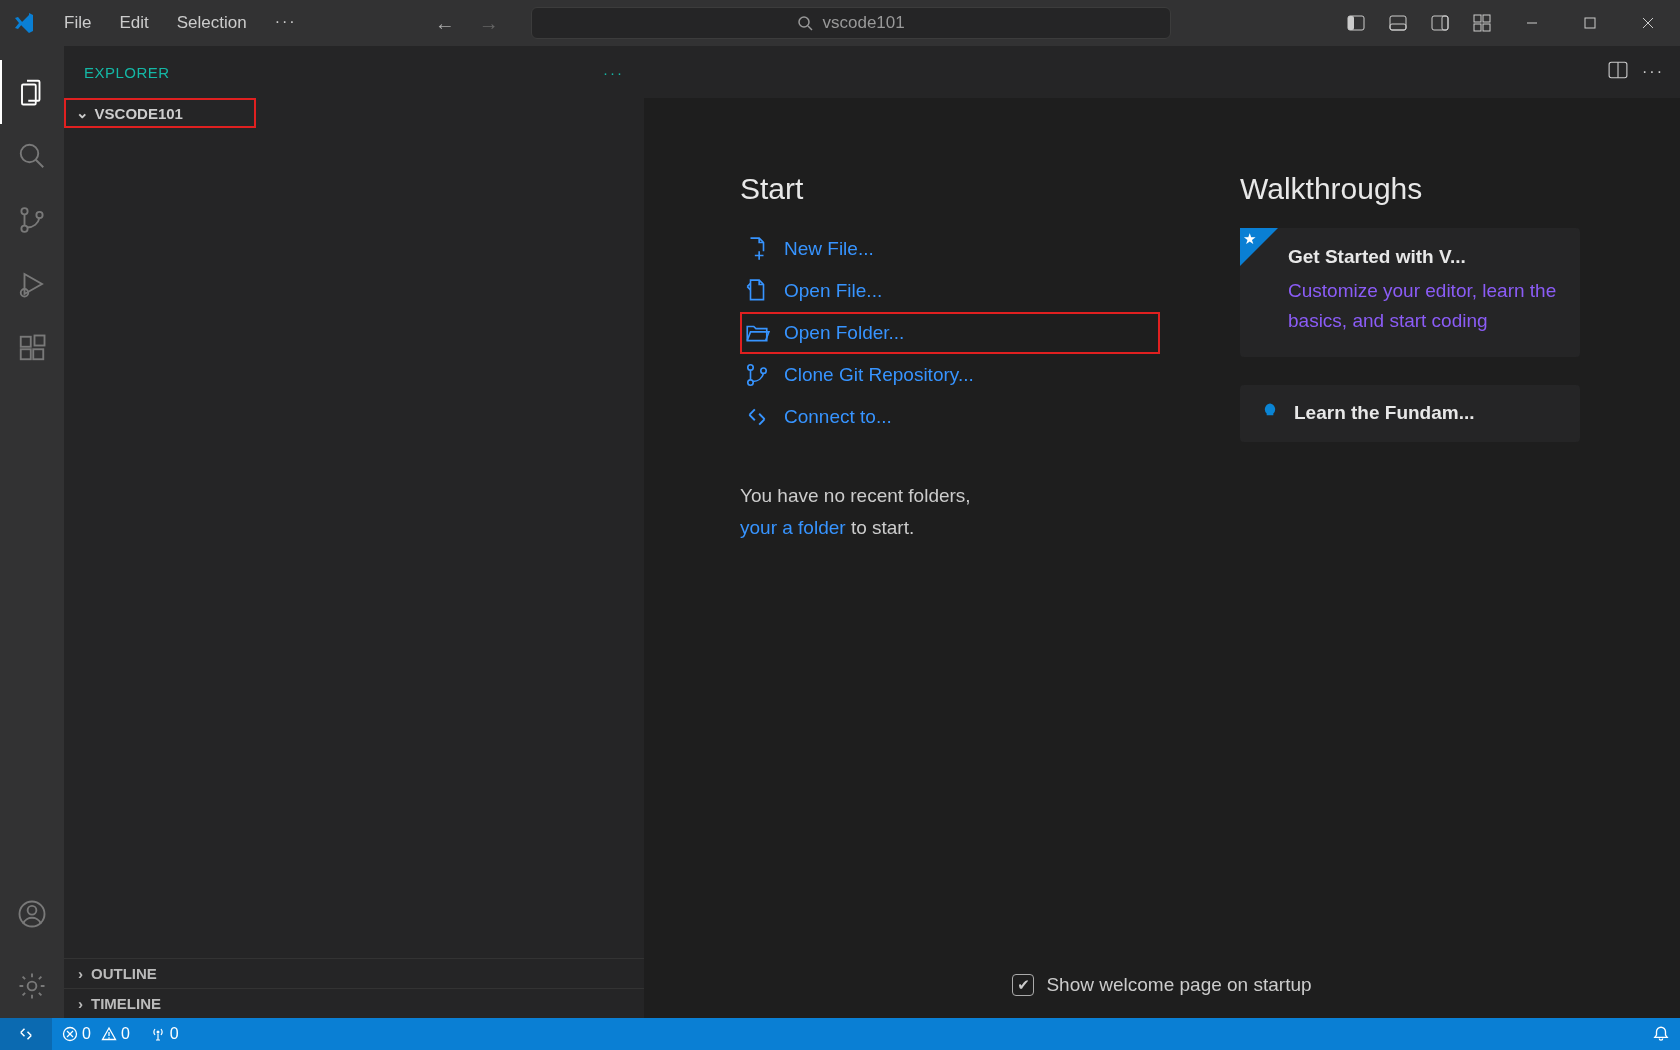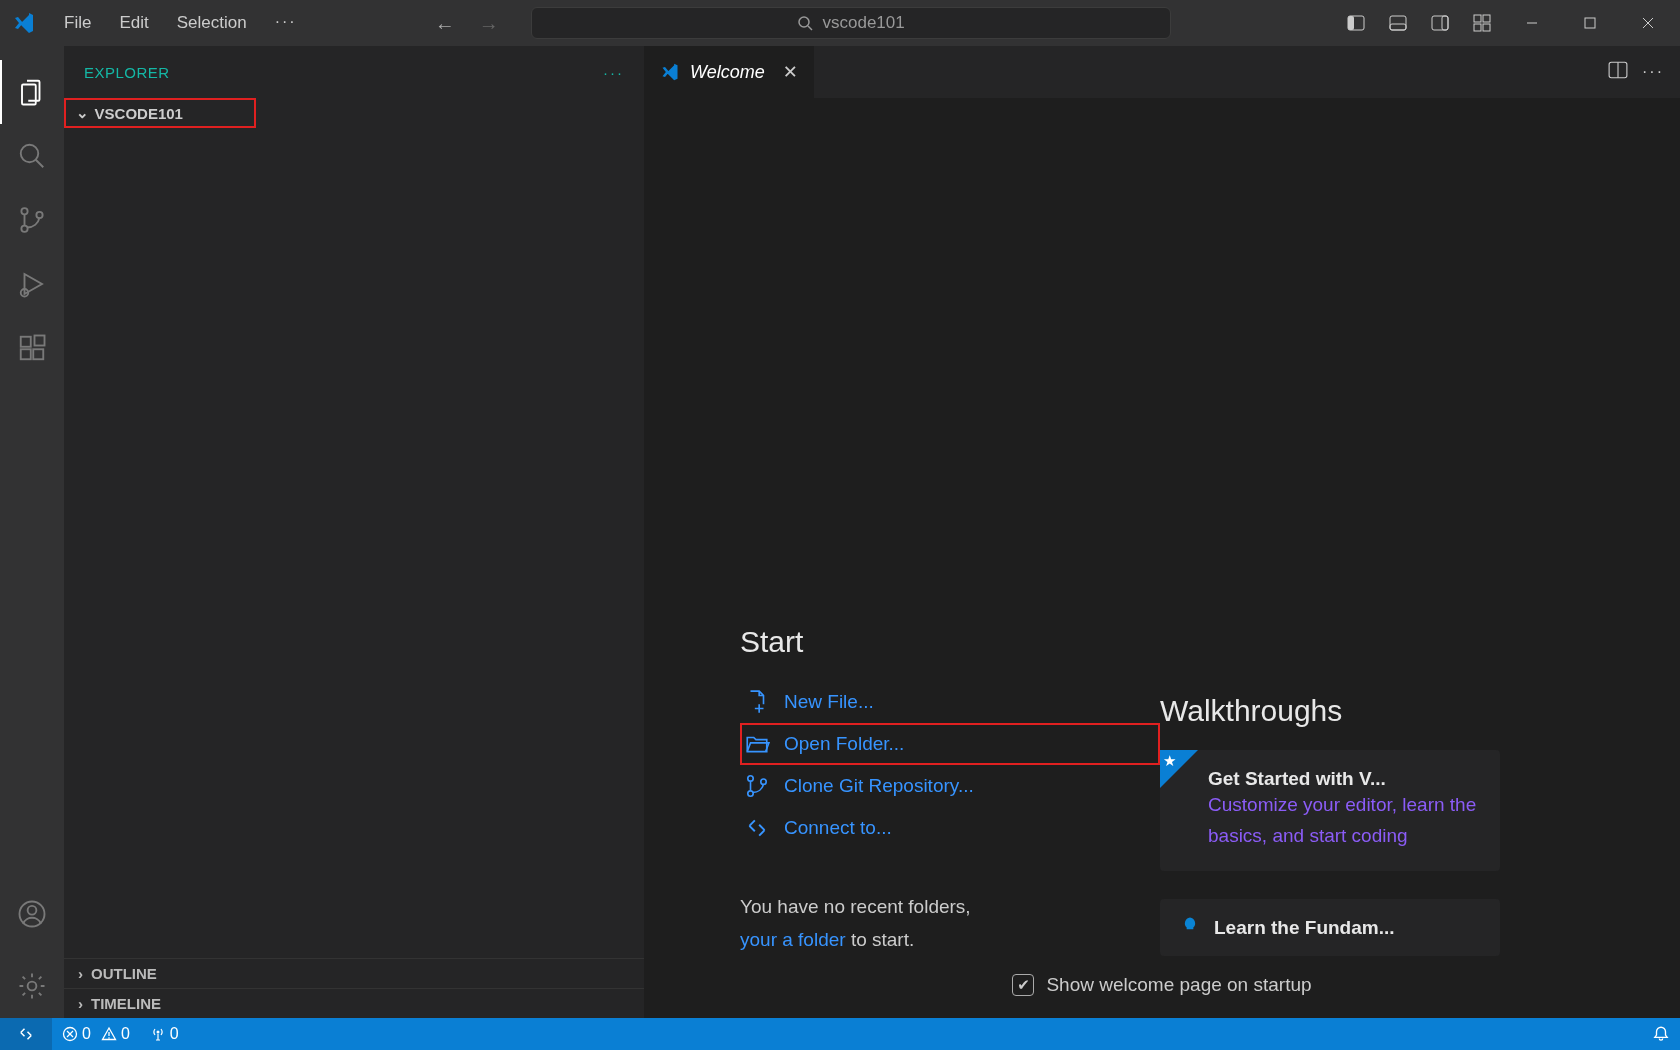--- a/index.html
+++ b/index.html
@@ -129,22 +129,22 @@
   font-size: 18px;
   color:#fff;
 }
 .tab .close { font-style:normal; color:#ccc; cursor:pointer; margin-left:8px; }
 .tabbar .tab-actions { margin-left:auto; display:flex; align-items:center; gap:14px; padding-right:16px; color:#ccc; }
 
 .welcome {
   flex:1;
   padding: 74px 80px 0 96px;
   display:flex;
+  gap: 80px;
   overflow:auto;
-  align-items:flex-end;
 }
 .welcome-col { flex: 0 0 420px; }
 .welcome-col.right { flex: 0 0 340px; }
 .welcome h2 { font-size: 30px; font-weight:400; color:#e8e8e8; margin-bottom: 22px; }
 .start-item { display:flex; align-items:center; gap:14px; padding: 8px 4px; color:#3794ff; font-size:19px; cursor:pointer; }
 .start-item.highlighted { border: 2px solid #e02020; padding: 6px 2px; }
 .start-item svg { flex: 0 0 26px; }
 .recent-block { margin-top: 42px; }
 .recent-text { font-size: 19px; color:#ccc; margin-top: 14px; line-height:1.7; }
 .recent-text a { color:#3794ff; text-decoration:none; }
@@ -158,21 +158,21 @@
 .walkthrough-card.star::before {
   content:"";
   position:absolute;
   left:0; top:0;
   border-top: 38px solid #0a7fd4;
   border-right: 38px solid transparent;
 }
 .walkthrough-card .star-icon {
   position:absolute; left:3px; top:2px; color:#fff; font-size:15px;
 }
-.walkthrough-card h3 { font-size:19px; font-weight:600; color:#e8e8e8; white-space:nowrap; overflow:hidden; text-overflow:ellipsis; }
+.walkthrough-card h3 { font-size:19px; font-weight:600; color:#e8e8e8; margin-bottom:8px; white-space:nowrap; overflow:hidden; text-overflow:ellipsis; }
 .walkthrough-card p { font-size:19px; color:#8b5cf6; line-height:1.6; }
 .walkthrough-small {
   background:#252526;
   border-radius:4px;
   padding: 16px 20px;
   display:flex; align-items:center; gap:14px;
   color:#e8e8e8; font-size:19px; font-weight:600;
 }
 .bulb { color:#ffcc00; }
 
@@ -340,47 +340,48 @@
       <span>OUTLINE</span>
     </div>
     <div class="sidebar-section">
       <span class="chev">›</span>
       <span>TIMELINE</span>
     </div>
   </div>
 
   <div class="editor">
     <div class="tabbar">
-      <div class="tab">
-        <svg width="20" height="20" viewBox="0 0 24 24">
-            <path fill="#0a7fd4" d="M17 2l4 2v16l-4 2-9-9 9-9zM3 7l3-1 5 6-5 6-3-1 4-5-4-5z"></path>
-          </svg>
-        <span>Welcome</span>
-        <span class="close">✕</span>
-      </div>
       <div class="tab-actions">
         <span><svg width="20" height="20" viewBox="0 0 18 18">
               <rect x="1" y="2" width="16" height="14" rx="2" stroke="#ccc" fill="none"></rect>
               <line x1="9" y1="2" x2="9" y2="16" stroke="#ccc"></line>
             </svg></span>
         <span style="letter-spacing:2px">···</span>
       </div>
     </div>
 
     <div class="welcome">
       <div class="welcome-col">
         <h2>Start</h2>
 
         <div class="start-item">
           <svg width="26" height="26" viewBox="0 0 24 24">
               <path d="M6 2h8l4 4v8" stroke="#3794ff" fill="none" stroke-width="1.5"></path>
               <path d="M14 2v4h4" stroke="#3794ff" fill="none" stroke-width="1.5"></path>
               <path d="M10 18h8M14 14v8" stroke="#3794ff" stroke-width="1.5"></path>
             </svg>
           <span>New File...</span>
+        </div>
+        <div class="start-item">
+          <svg width="26" height="26" viewBox="0 0 24 24">
+              <path d="M6 2h8l4 4v14H6V2z" stroke="#3794ff" fill="none" stroke-width="1.5"></path>
+              <path d="M14 2v4h4" stroke="#3794ff" fill="none" stroke-width="1.5"></path>
+              <path d="M3 8l3-3M3 8l3 3" stroke="#3794ff" stroke-width="1.5" fill="none"></path>
+            </svg>
+          <span>Open File...</span>
         </div>
         <div class="start-item highlighted">
           <svg width="26" height="26" viewBox="0 0 24 24">
               <path d="M3 6h6l2 2h10v11H3V6z" stroke="#3794ff" fill="none" stroke-width="1.5"></path>
               <path d="M3 19l3-8h17l-3 8" stroke="#3794ff" fill="none" stroke-width="1.5"></path>
             </svg>
           <span>Open Folder...</span>
         </div>
         <div class="start-item">
           <svg width="26" height="26" viewBox="0 0 24 24">

